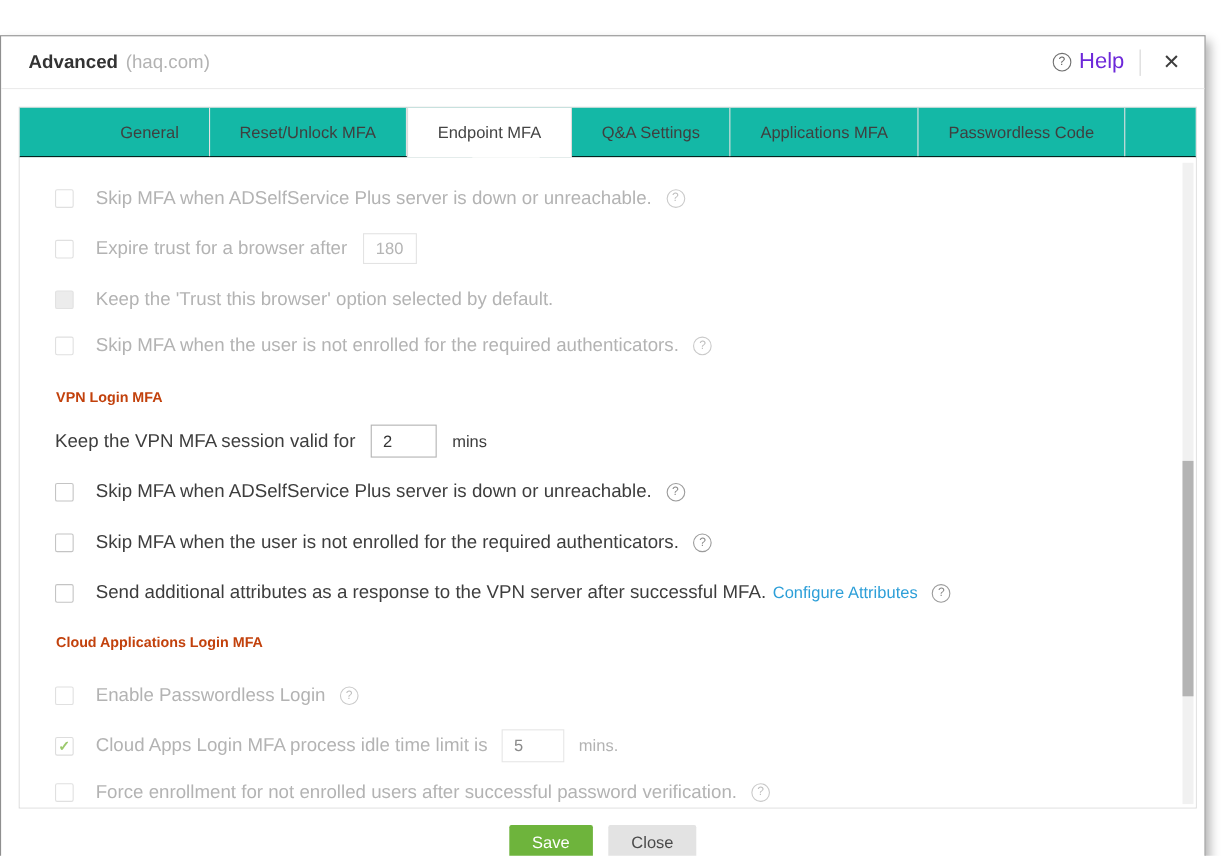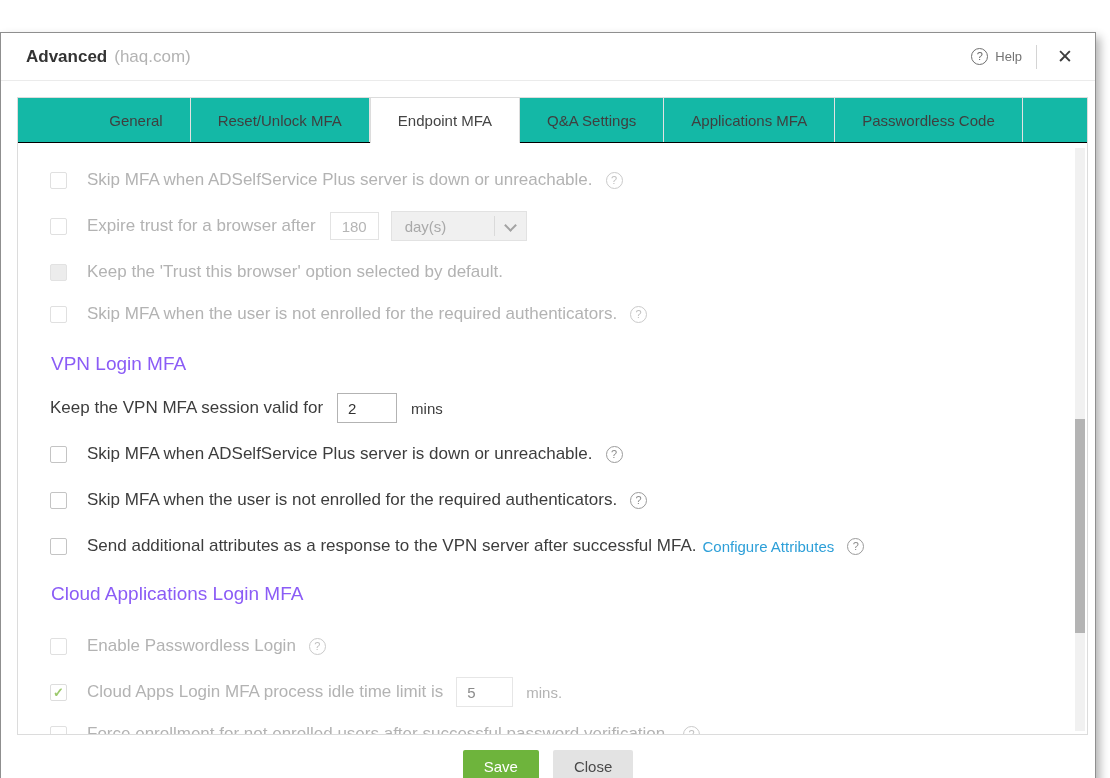--- a/index.html
+++ b/index.html
@@ -24,21 +24,21 @@
     border-bottom: 1px solid #ebebeb;
   }
   .hdr-title { font-size: 17px; font-weight: bold; color: #333; }
   .hdr-sub { font-size: 17px; color: #b3b3b3; margin-left: 7px; }
   .hdr-right { margin-left: auto; display: flex; align-items: center; }
   .q-circle {
     width: 17px; height: 17px; border-radius: 50%;
     border: 1px solid #6f6f6f; color: #666;
     font-size: 11px; line-height: 15px; text-align: center; flex: none;
   }
-  .help-link { color: #737373; font-size: 13px; margin: 0 14px 0 7px; cursor: pointer; }
+  .help-link { color: #6d28d9; font-size: 20px; margin: 0 14px 0 7px; cursor: pointer; }
   .hdr-sep { width: 1px; height: 24px; background: #d4d4d4; margin-right: 16px; }
   .close-x { font-size: 19px; color: #3d3d3d; cursor: pointer; padding: 0 4px; }
   
   .panel {
     position: absolute; left: 16px; top: 64px;
     width: 1071px; height: 638px;
     border: 1px solid #dcdcdc; background: #fff;
   }
   .tabbar {
     display: flex; height: 45px;
@@ -60,21 +60,21 @@
     position: absolute; left: 0; top: 45px; right: 0; bottom: 0;
     overflow: hidden; padding: 22px 40px 0 32px; background: #fff;
   }
   .partial-ctl {
     position: absolute; left: 411px; top: 45px; width: 62px; height: 12px;
     background: #f3f3f3; border: 1px solid #e4e4e4; border-top: none;
     border-radius: 0 0 3px 3px;
   }
   .row { display: flex; align-items: center; min-height: 30px; margin-bottom: 16px; }
   .row.tight { margin-bottom: 12px; }
-  .sec-title { font-size: 19px; font-weight: normal; color: #8b5cf6; margin: 24px 0 18px 1px; }
+  .sec-title { font-size: 13px; font-weight: bold; color: #c2410c; margin: 24px 0 18px 1px; }
   .sec-title.cloud { margin: 22px 0 26px 1px; }
   .cb {
     width: 17px; height: 17px; flex: none; margin-right: 20px;
     border: 1px solid #c4c4c4; border-radius: 2px; background: #fff; cursor: pointer;
     display: flex; align-items: center; justify-content: center;
   }
   .cb.dis { border-color: #e0e0e0; cursor: default; }
   .cb.fill { background: #ececec; border-color: #e2e2e2; cursor: default; }
   .cb.checked { color: #9cc96d; font-size: 13px; font-weight: bold; border-color: #ddd; }
   .lbl { font-size: 17px; color: #3d3d3d; }
@@ -165,25 +165,20 @@
       <div class="row">
         <span class="cb dis"></span>
         <span class="lbl dis">Skip MFA when ADSelfService Plus server is down or unreachable.</span>
         <span class="q dis">?</span>
       </div>
 
       <div class="row">
         <span class="cb dis"></span>
         <span class="lbl dis">Expire trust for a browser after</span>
         <input class="txt dis180" value="180" style="">
-        <span class="sel">
-          <span>day(s)</span>
-          <span class="sel-sep"></span>
-          <span class="chev"></span>
-        </span>
       </div>
 
       <div class="row tight">
         <span class="cb fill"></span>
         <span class="lbl dis">Keep the 'Trust this browser' option selected by default.</span>
       </div>
 
       <div class="row">
         <span class="cb dis"></span>
         <span class="lbl dis">Skip MFA when the user is not enrolled for the required authenticators.</span>

